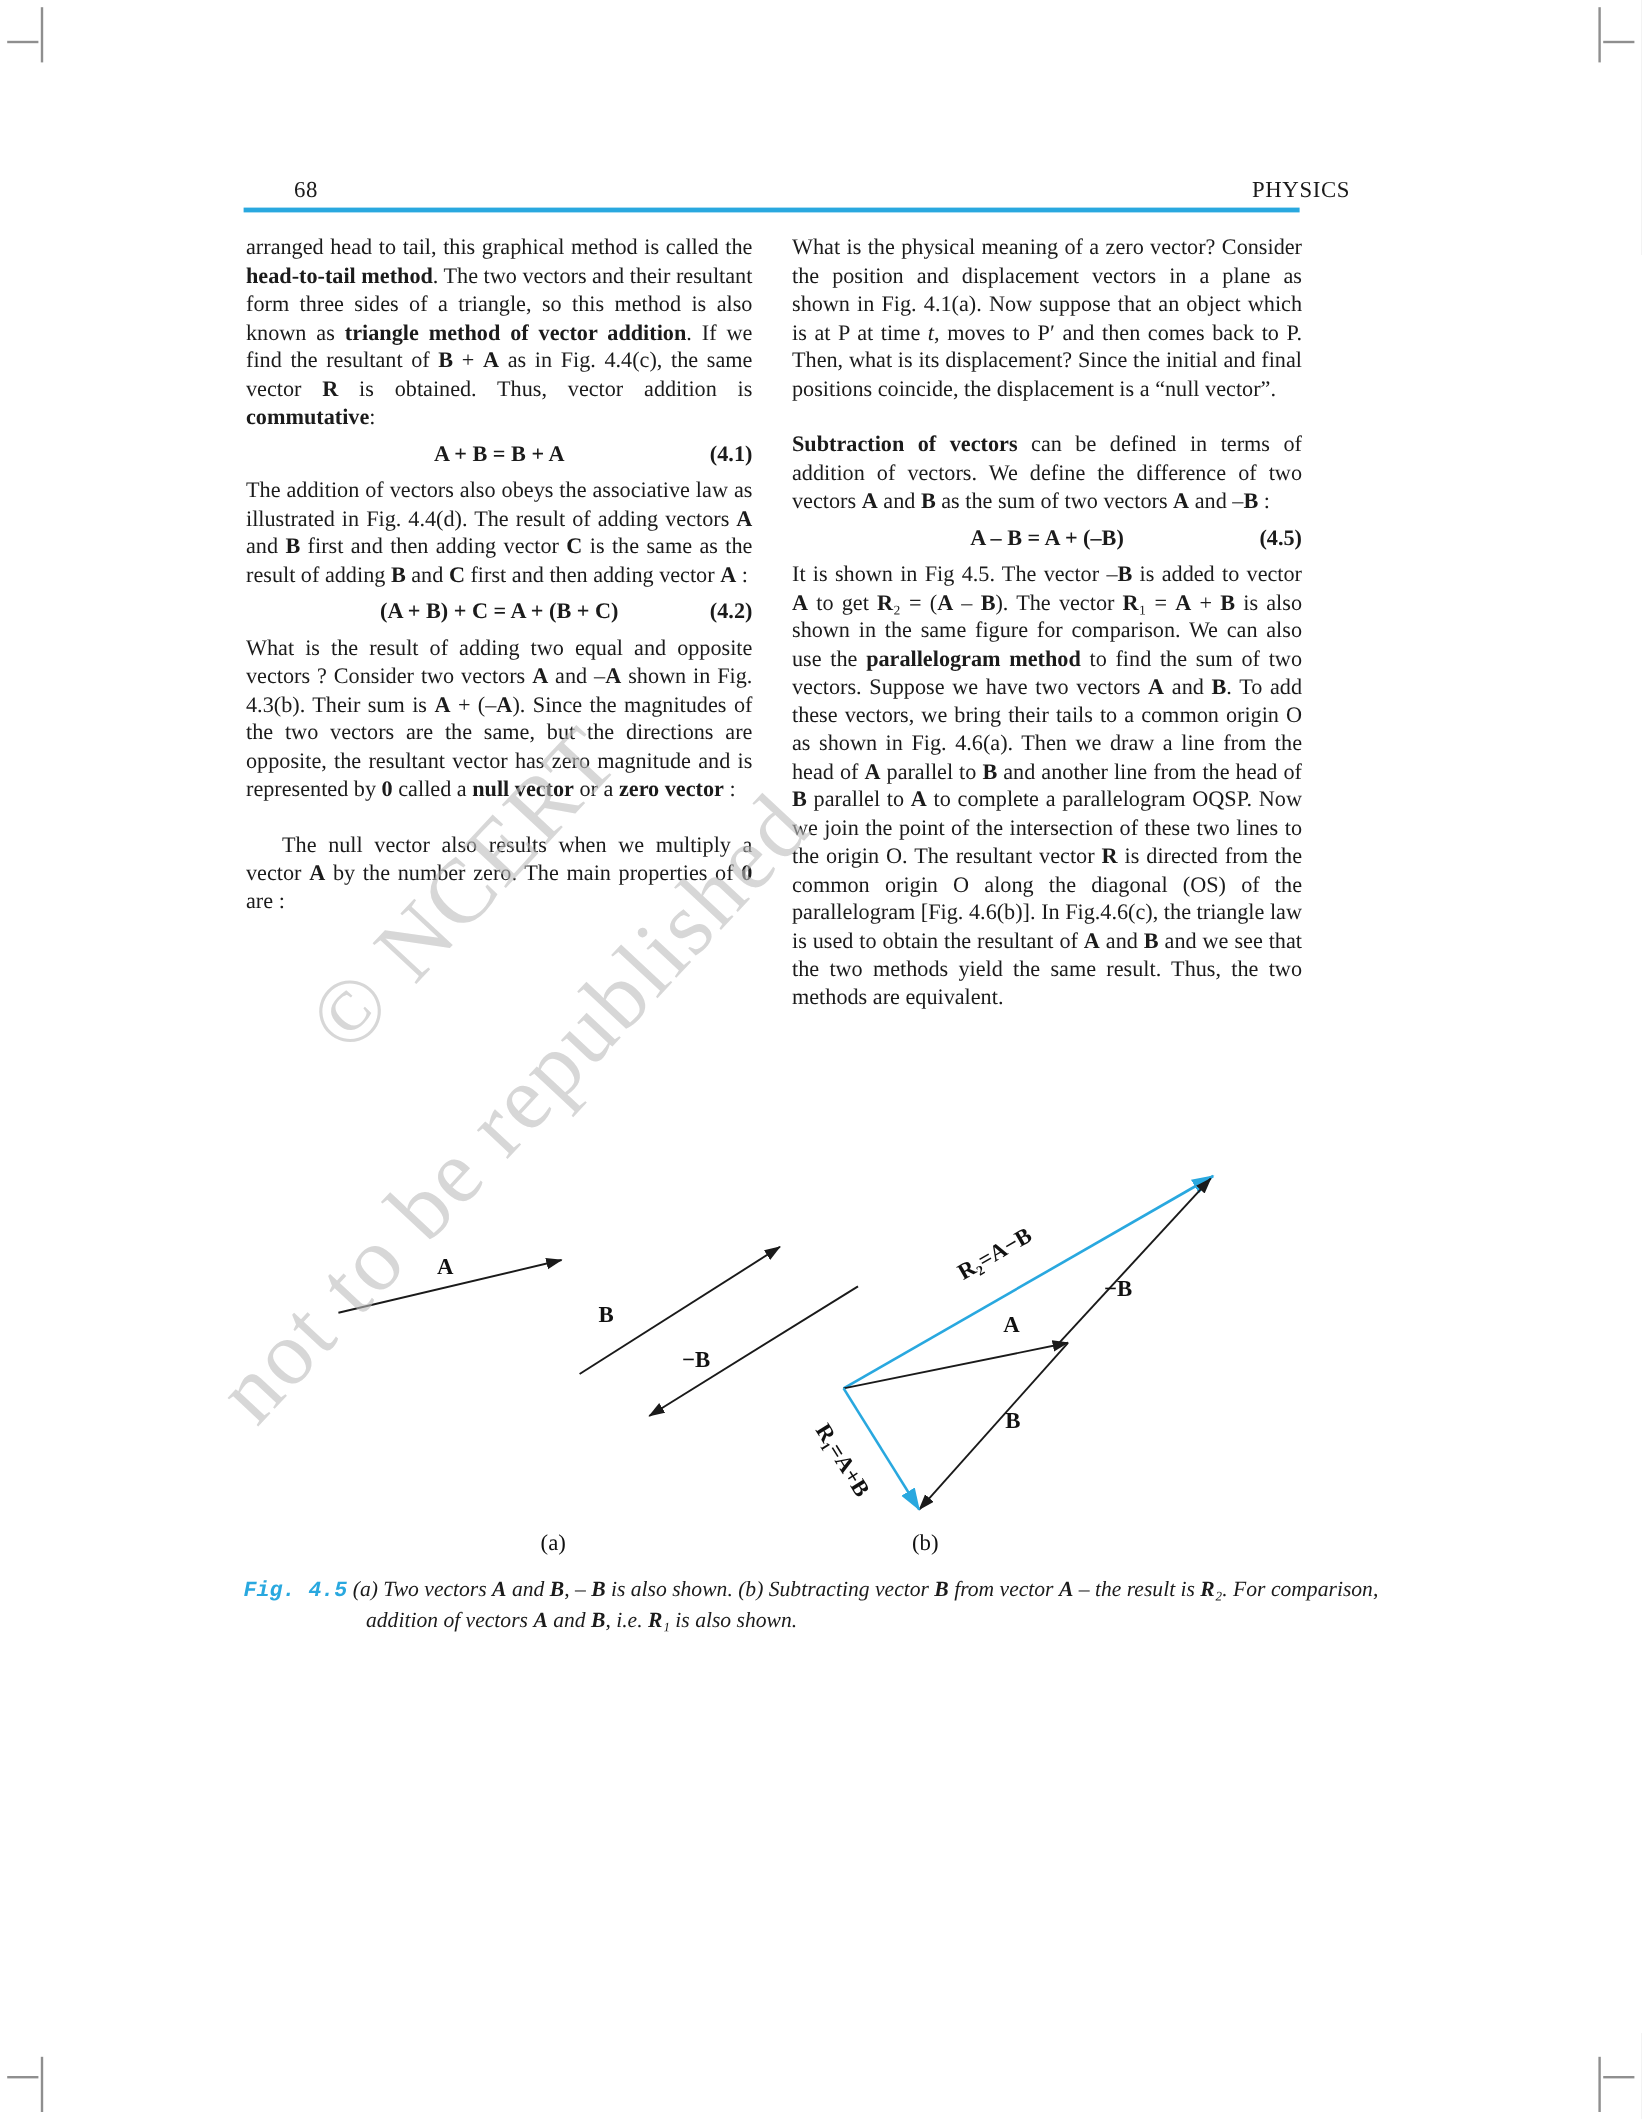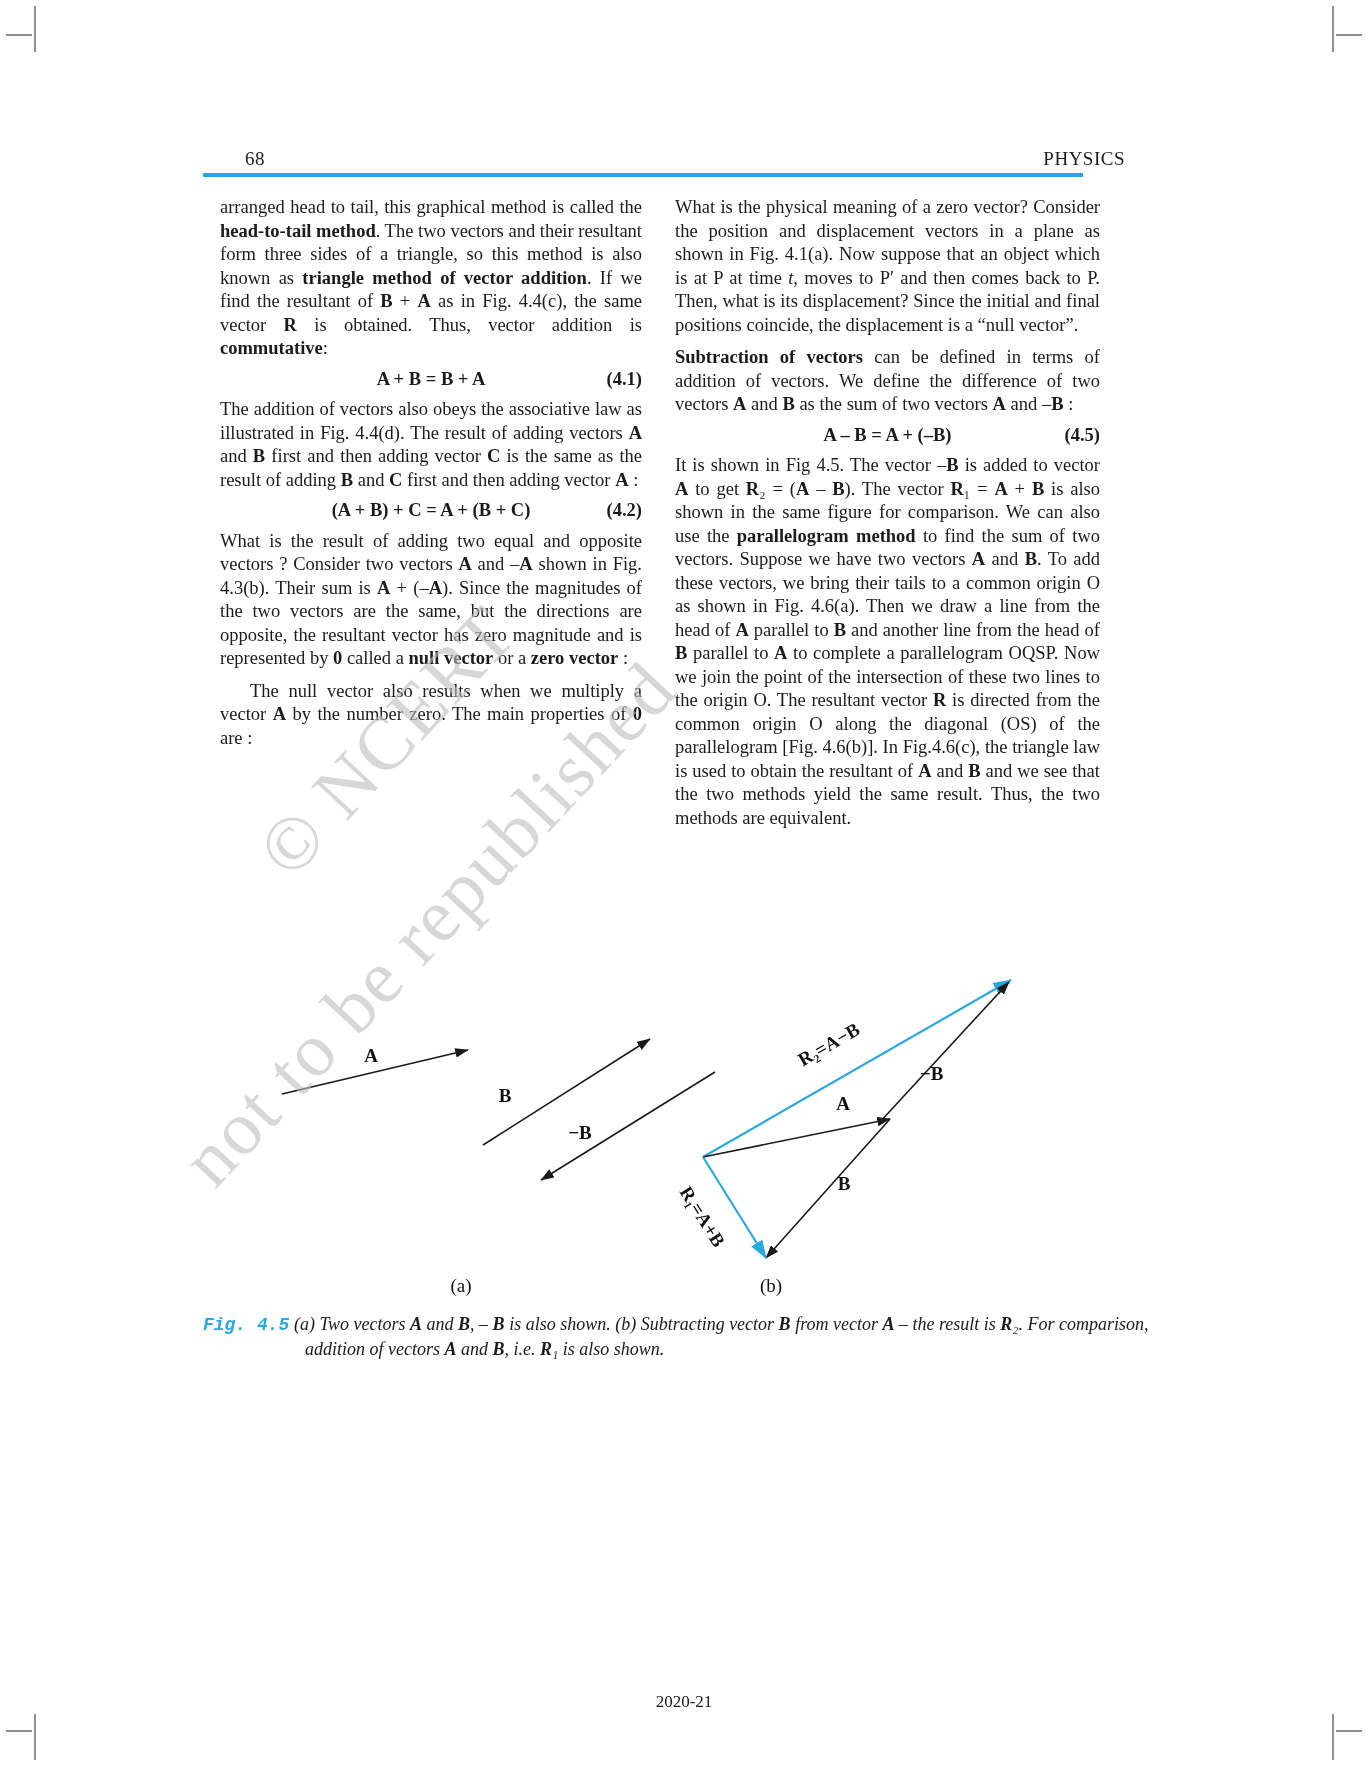--- a/index.html
+++ b/index.html
@@ -25,29 +25,29 @@
     position:absolute; left:203px; top:148px; width:880px;
     display:flex; justify-content:space-between;
     font-size:19px; letter-spacing:.5px;margin-left:42px;
   }
   .header-rule{
     position:absolute; left:203px; top:173px; width:880px; height:4px;
     background:var(--accent);
   }
   
   .columns{
-    position:absolute; left:220px; top:196px; width:880px;
+    position:absolute; left:205px; top:196px; width:880px;
     display:flex; gap:33px;
     font-size:18.5px; line-height:23.5px;
   }
   .col{ text-align:justify; }
   .col.left{ width:422px; }
   .col.right{ width:425px; }
   .col p{ margin:0; }
-  .col p.mt{ margin-top:9px; }
+  .col p.mt{ margin-top:23px; }
   .col p.indent{ text-indent:30px; }
   .eq{ position:relative; text-align:center; margin:7px 0; }
   .eq .eq-num{ position:absolute; right:0; top:0; font-weight:bold; }
   .eq-block{ position:relative; margin:6px 0 0 102px; text-align:left; }
   .eq-block .eq-num{ position:absolute; right:-102px; bottom:0; }
   
   .figure{ position:absolute; left:203px; top:962px; width:880px; }
   .figure svg{ display:block; }
   .fig-caption{
     position:absolute; left:203px; top:1312px; width:882px;
@@ -159,17 +159,14 @@
 
       <text x="568" y="330" text-anchor="middle" class="sublabel">(b)</text>
     </svg>
   </div>
 
   <div class="fig-caption">
     <span class="fig-label">Fig. 4.5</span>
     <span>(a) Two vectors <b>A</b> and <b>B</b>, – <b>B</b> is also shown. (b) Subtracting vector <b>B</b> from vector <b>A</b> – the result is <b>R</b>₂. For comparison, addition of vectors <b>A</b> and <b>B</b>, i.e. <b>R</b>₁ is also shown.</span>
   </div>
 
-  <footer class="page-footer">
-    <span>2020-21</span>
-  </footer>
 
 </div>
 
 </body></html>

